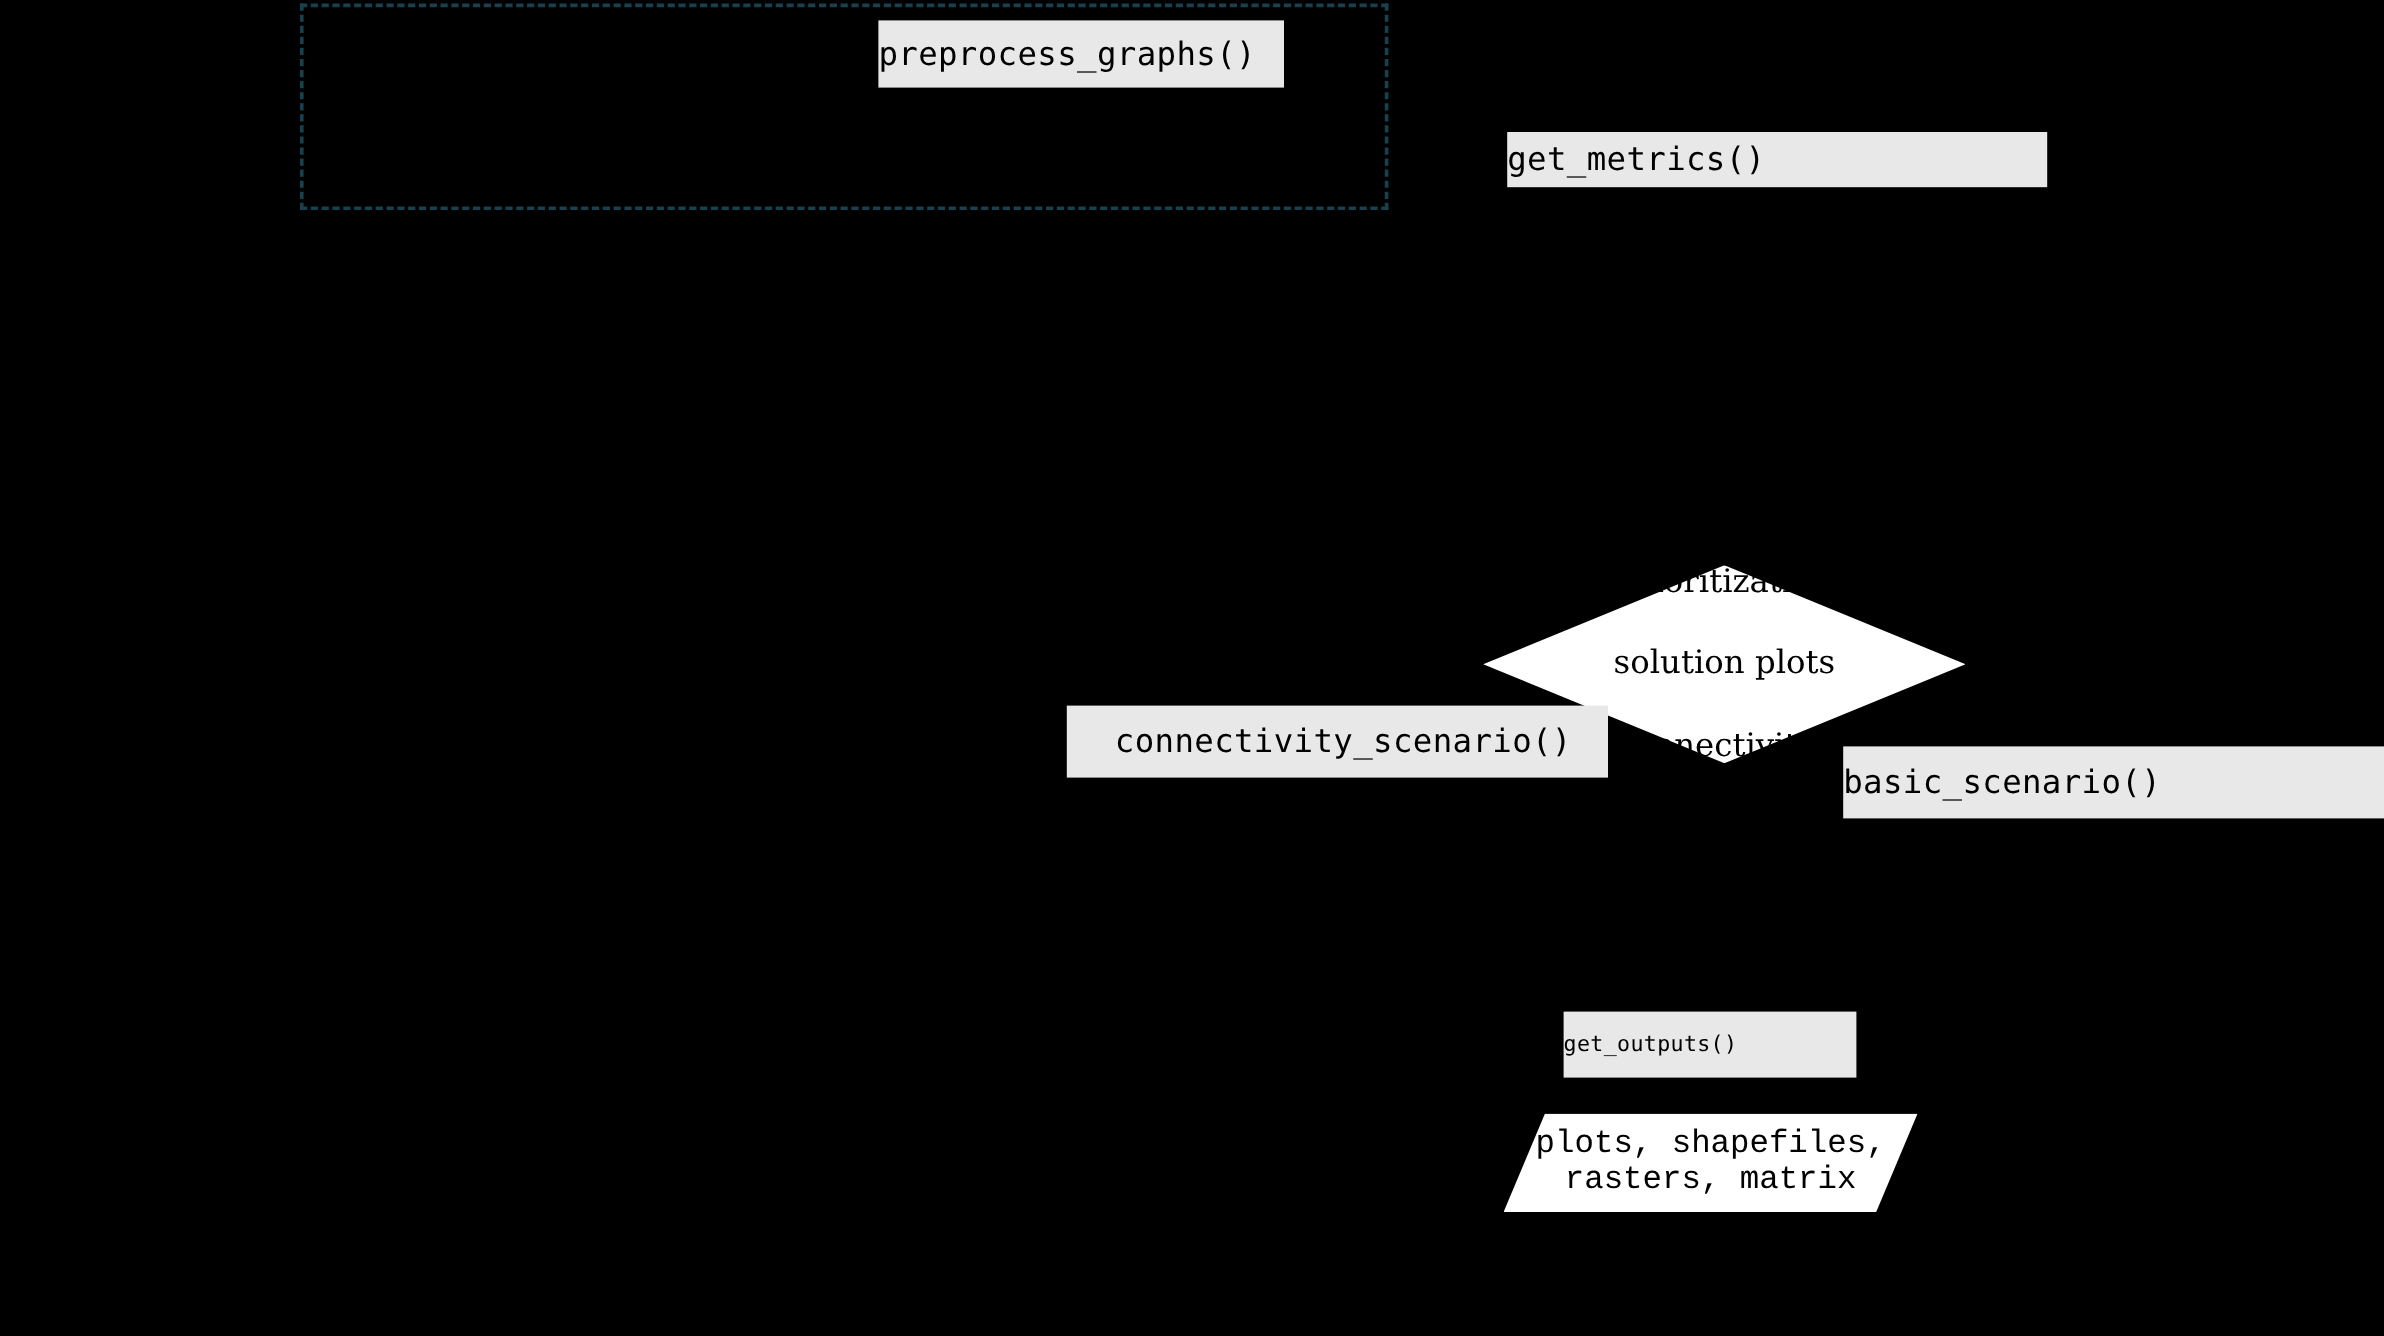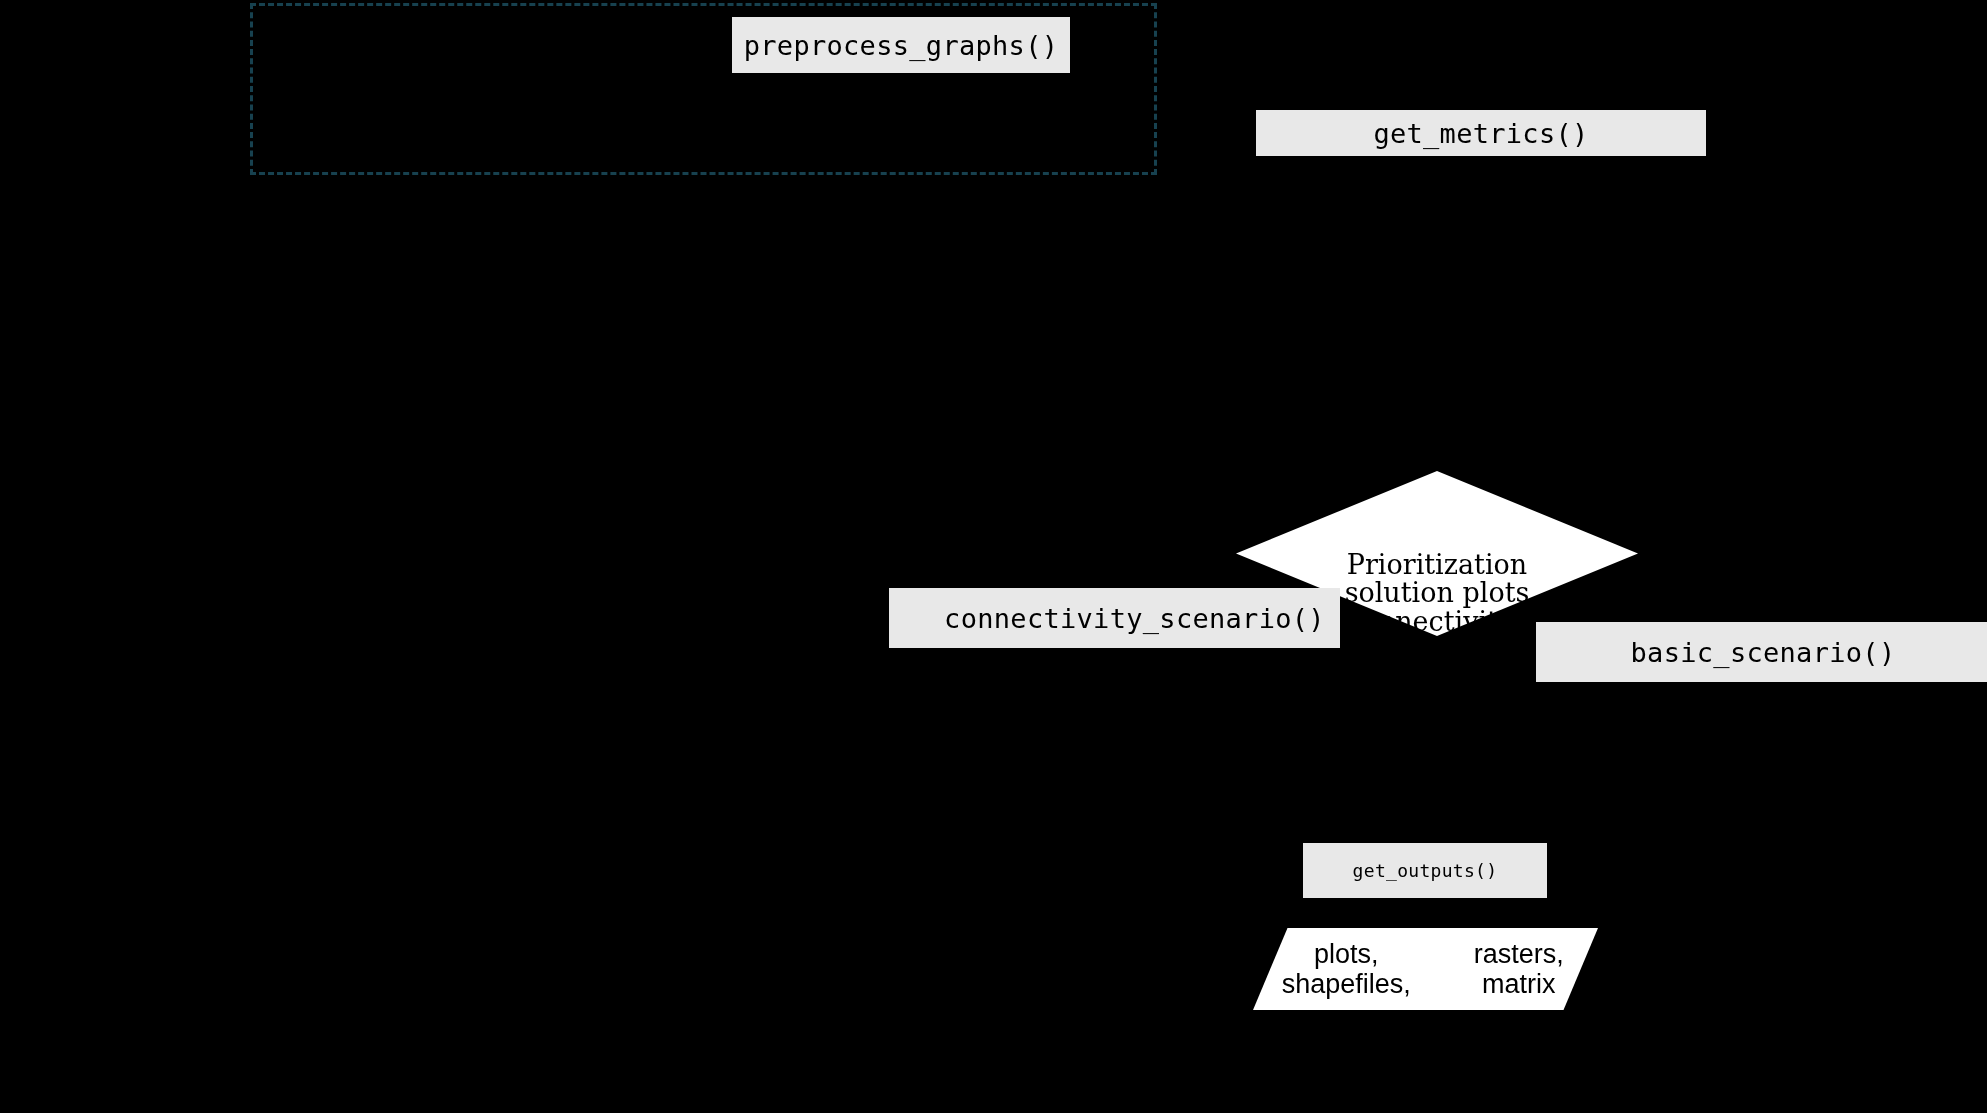--- a/index.html
+++ b/index.html
@@ -25,21 +25,20 @@
   }
 
   
   .proc-box {
     position: absolute;
     box-sizing: border-box;
     background: #e8e8e8;
     color: #000000;
     display: flex;
     align-items: center;
-    justify-content: center;
     font-family: "DejaVu Sans Mono", "Liberation Mono", monospace;
     letter-spacing: 0.3px;
     white-space: nowrap;
   }
 
   
   .diamond-wrap {
     position: absolute;
   }
   .diamond-shape {
@@ -48,21 +47,21 @@
     background: #ffffff;
     -webkit-clip-path: polygon(50% 0%, 100% 50%, 50% 100%, 0% 50%);
     clip-path: polygon(50% 0%, 100% 50%, 50% 100%, 0% 50%);
   }
   .diamond-label {
     position: absolute;
     inset: 0;
     display: flex;
     flex-direction: column;
     align-items: center;
-    justify-content: flex-end;
+    justify-content: space-between;
     color: #000000;
     font-family: "DejaVu Serif", "Liberation Serif", serif;
     font-size: 27px;
     line-height: 1.05;
     text-align: center;
     pointer-events: none;
   }
   .diamond-label span { display: block; }
 
   
@@ -73,25 +72,25 @@
     position: absolute;
     inset: 0;
     background: #ffffff;
     -webkit-clip-path: polygon(10% 0%, 100% 0%, 90% 100%, 0% 100%);
     clip-path: polygon(10% 0%, 100% 0%, 90% 100%, 0% 100%);
   }
   .parallelogram-label {
     position: absolute;
     inset: 0;
     display: flex;
-    flex-direction: row;
+    flex-direction: column;
     align-items: center;
     justify-content: center;
     color: #000000;
-    font-family: Liberation Sans, sans-serif;
+    font-family: Liberation Mono, monospace;
     font-size: 27px;
     line-height: 1.12;
     text-align: center;
     pointer-events: none;
   }
   .parallelogram-label span { display: block; }
 </style>
 </head>
 <body>
 

